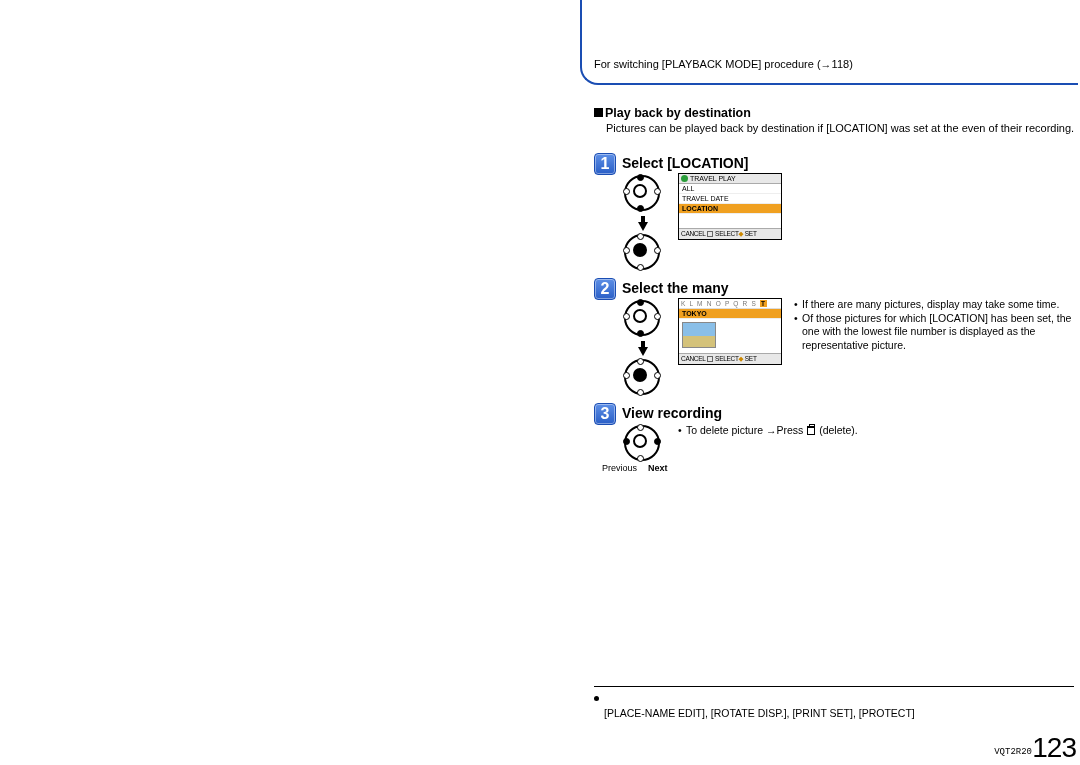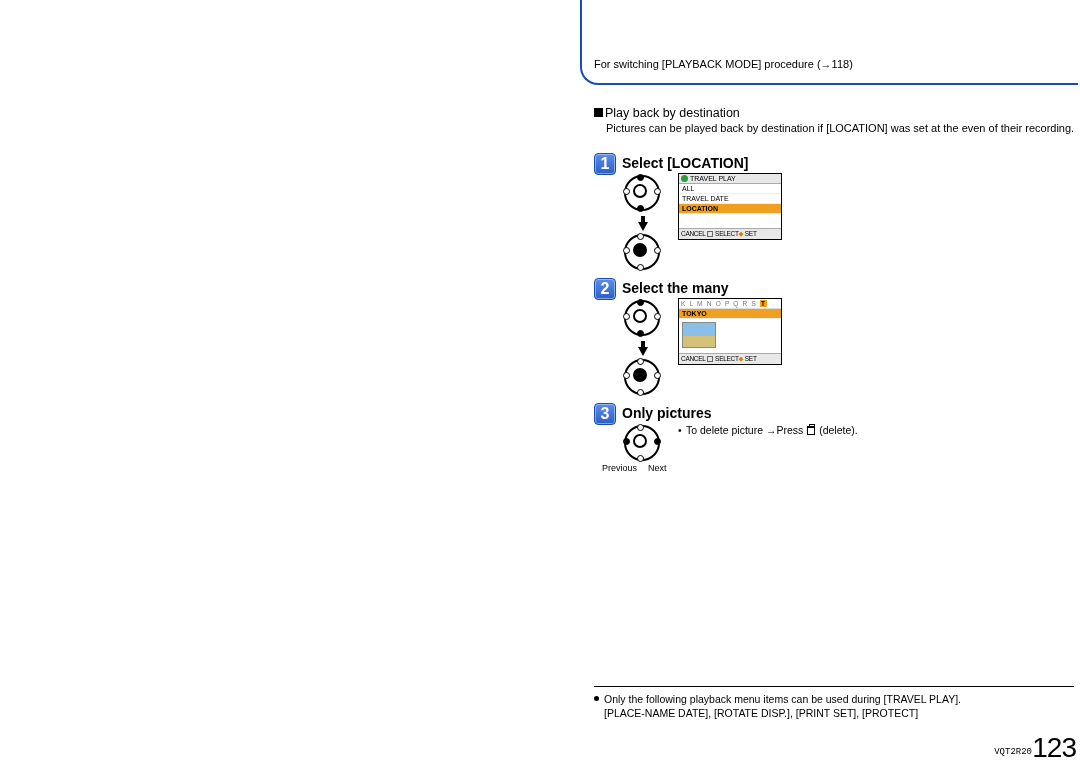--- a/index.html
+++ b/index.html
@@ -1,21 +1,21 @@
 <!DOCTYPE html>
 <html><head>
 <meta charset="utf-8">
 <style>
   * { box-sizing: border-box; margin: 0; padding: 0; }
   body { font-family: Arial, Helvetica, sans-serif; background: #fff; width: 1080px; height: 765px; position: relative; font-size: 12px; color: #000; }
   .page { position: absolute; left: 580px; top: 0; width: 510px; height: 765px; }
   .blue-frame { position: absolute; left: 0; top: 0; right: 12px; height: 85px; border-left: 2px solid #1a4db3; border-bottom: 2px solid #1a4db3; border-bottom-left-radius: 18px; }
   .blue-frame::after { content:""; position:absolute; right:-2px; top:0; width:2px; height:100%; background:#fff;}
   .switch-text { position: absolute; left: 14px; top: 58px; font-size: 11px; }
-  .hdr-row { position: absolute; left: 14px; font-size: 12.5px; font-weight: normal; }
+  .hdr-row { position: absolute; left: 14px; font-size: 12.5px; font-weight: bold; }
   .hdr-row .sq { display:inline-block; width:9px; height:9px; background:#000; margin-right:2px; position:relative; top:0px;}
   .body-text { position: absolute; left: 26px; font-size: 11px; line-height: 1.25; width: 470px; }
   .step-num { position:absolute; width:22px; height:22px; background: linear-gradient(#5d8fe6,#2a5fc7); border:1px solid #1a4db3; border-radius:4px; color:#fff; font-weight:bold; font-size:16px; text-align:center; line-height:20px; box-shadow: inset 0 0 0 1px rgba(255,255,255,.4);}
   .step-title { position:absolute; font-weight:bold; font-size:14px; }
   .dpad { position:absolute; width:36px; height:36px; }
   .dpad .ring { width:36px; height:36px; border:2px solid #000; border-radius:50%; position:absolute; }
   .dpad .inner { width:14px; height:14px; border:2px solid #000; border-radius:50%; position:absolute; left:9px; top:9px; background:#fff;}
   .dpad .btn { width:7px; height:7px; border:1.5px solid #000; border-radius:50%; position:absolute; background:#fff;}
   .dpad .btn.filled { background:#000; }
   .dpad .up { left:12.5px; top:-1px; }
@@ -123,42 +123,46 @@
     <div class="row sel">TOKYO</div>
     <div class="thumb"></div>
     <div style="height:2px;"></div>
     <div class="footer">
       <span>CANCEL</span><span class="ficon"></span>
       <span>SELECT</span><span style="color:#c80">◆</span>
       <span>SET</span>
     </div>
   </div>
 
+  <ul class="bullets" style="left:214px; top:298px; width:280px;">
+    <li>If there are many pictures, display may take some time.</li>
+    <li>Of those pictures for which [LOCATION] has been set, the one with the lowest file number is displayed as the representative picture.</li>
+  </ul>
 
   <div class="step-num" style="left:14px; top:403px;">3</div>
-  <div class="step-title" style="left:42px; top:405px;">Only pictures</div>
+  <div class="step-title" style="left:42px; top:405px;">View recording</div>
 
   <div class="dpad" style="left:44px; top:425px;">
     <div class="ring"></div>
       <div class="inner"></div>
     <div class="btn up"></div>
       <div class="btn down"></div>
     <div class="btn left filled"></div>
       <div class="btn right filled"></div>
   </div>
   <div class="prev-next" style="left:22px; top:463px;">Previous</div>
-  <div class="prev-next" style="left:68px; top:463px;">Next</div>
+  <div class="prev-next" style="left:68px; top:463px;font-weight:bold;">Next</div>
 
   <div class="bullets" style="left:98px; top:424px; width:390px;">
     <li><span>To delete picture →Press </span><span class="bin"></span><span> (delete).</span></li>
   </div>
 
   <div class="divider-top" style="top:686px; width:480px;"></div>
   <ul class="black-dot-list" style="left:14px; top:692px; width:480px;">
     <li>
-      <span>Only the following playback menu items can be used during [TRAVEL PLAY].</span><br>
-      <span>[PLACE-NAME DATE], [ROTATE DISP.], [PRINT SET], [PROTECT]</span>
+      <br>
+      <span>[PLACE-NAME EDIT], [ROTATE DISP.], [PRINT SET], [PROTECT]</span>
     </li>
   </ul>
 
   <div class="docid" style="top:747px;">VQT2R20</div>
   <div class="pagenum" style="top:732px;">123</div>
 </div>
 
 </body></html>

